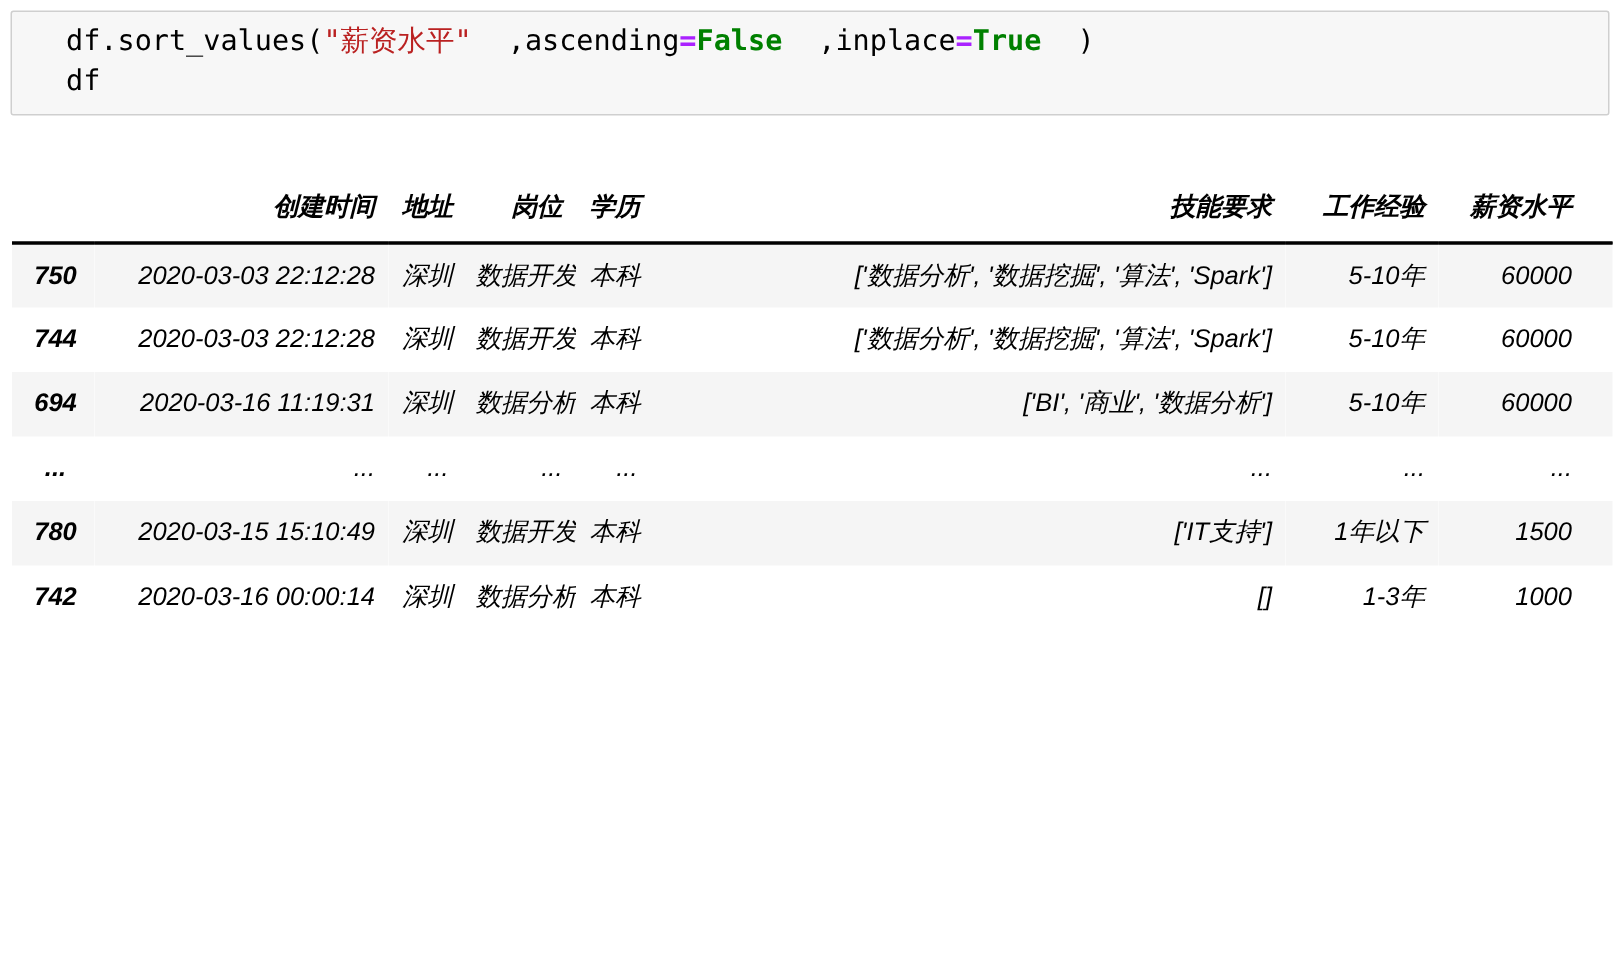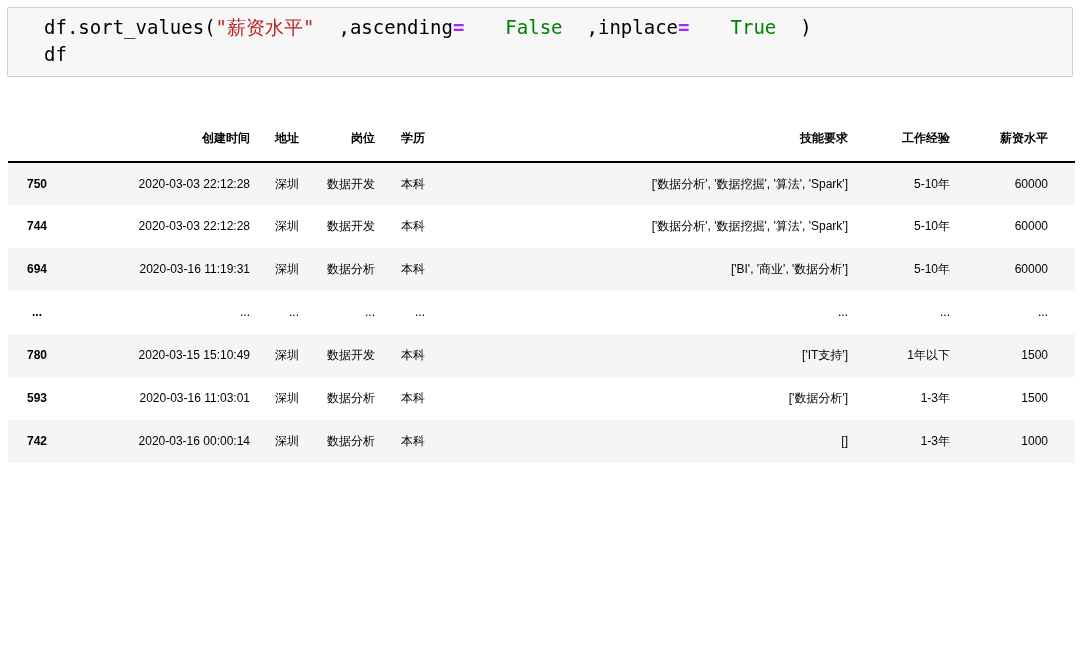--- a/index.html
+++ b/index.html
@@ -32,31 +32,32 @@
   .code {
     margin: 0;
     font-family: "DejaVu Sans Mono", "Liberation Mono", monospace;
     font-size: 19px;
     line-height: 27px;
     color: #000;
     white-space: pre;
   }
   .tok-string   { color: var(--tok-string); }
   .tok-operator { color: var(--tok-operator); font-weight: bold; }
-  .tok-keyword  { color: var(--tok-keyword); font-weight: normal; margin-left: 41px; }
+  .tok-keyword  { color: var(--tok-keyword); font-weight: bold; }
   .tok-plain    { color: #000; margin-left: 24px; }
 
   table.dataframe {
     position: absolute;
     left: 8px; top: 116px;
     width: 1067px;
     border-collapse: collapse;
     table-layout: fixed;
-    font-size: 12px;
+    font-size: 17px;
     line-height: 1.2;
+    font-style: italic;
   }
   table.dataframe thead th {
     font-weight: bold;
     text-align: right;
     height: 46px;
     vertical-align: middle;
     padding: 0 9px;
     border-bottom: 2px solid var(--head-border);
     white-space: nowrap;
   }
@@ -156,30 +157,20 @@
           <th class="idx">780</th>
           <td>2020-03-15 15:10:49</td>
           <td>深圳</td>
           <td>数据开发</td>
           <td>本科</td>
           <td>['IT支持']</td>
           <td>1年以下</td>
           <td>1500</td>
         </tr>
         <tr>
-          <th class="idx">593</th>
-          <td>2020-03-16 11:03:01</td>
-          <td>深圳</td>
-          <td>数据分析</td>
-          <td>本科</td>
-          <td>['数据分析']</td>
-          <td>1-3年</td>
-          <td>1500</td>
-        </tr>
-        <tr>
           <th class="idx">742</th>
           <td>2020-03-16 00:00:14</td>
           <td>深圳</td>
           <td>数据分析</td>
           <td>本科</td>
           <td>[]</td>
           <td>1-3年</td>
           <td>1000</td>
         </tr>
       </tbody>

